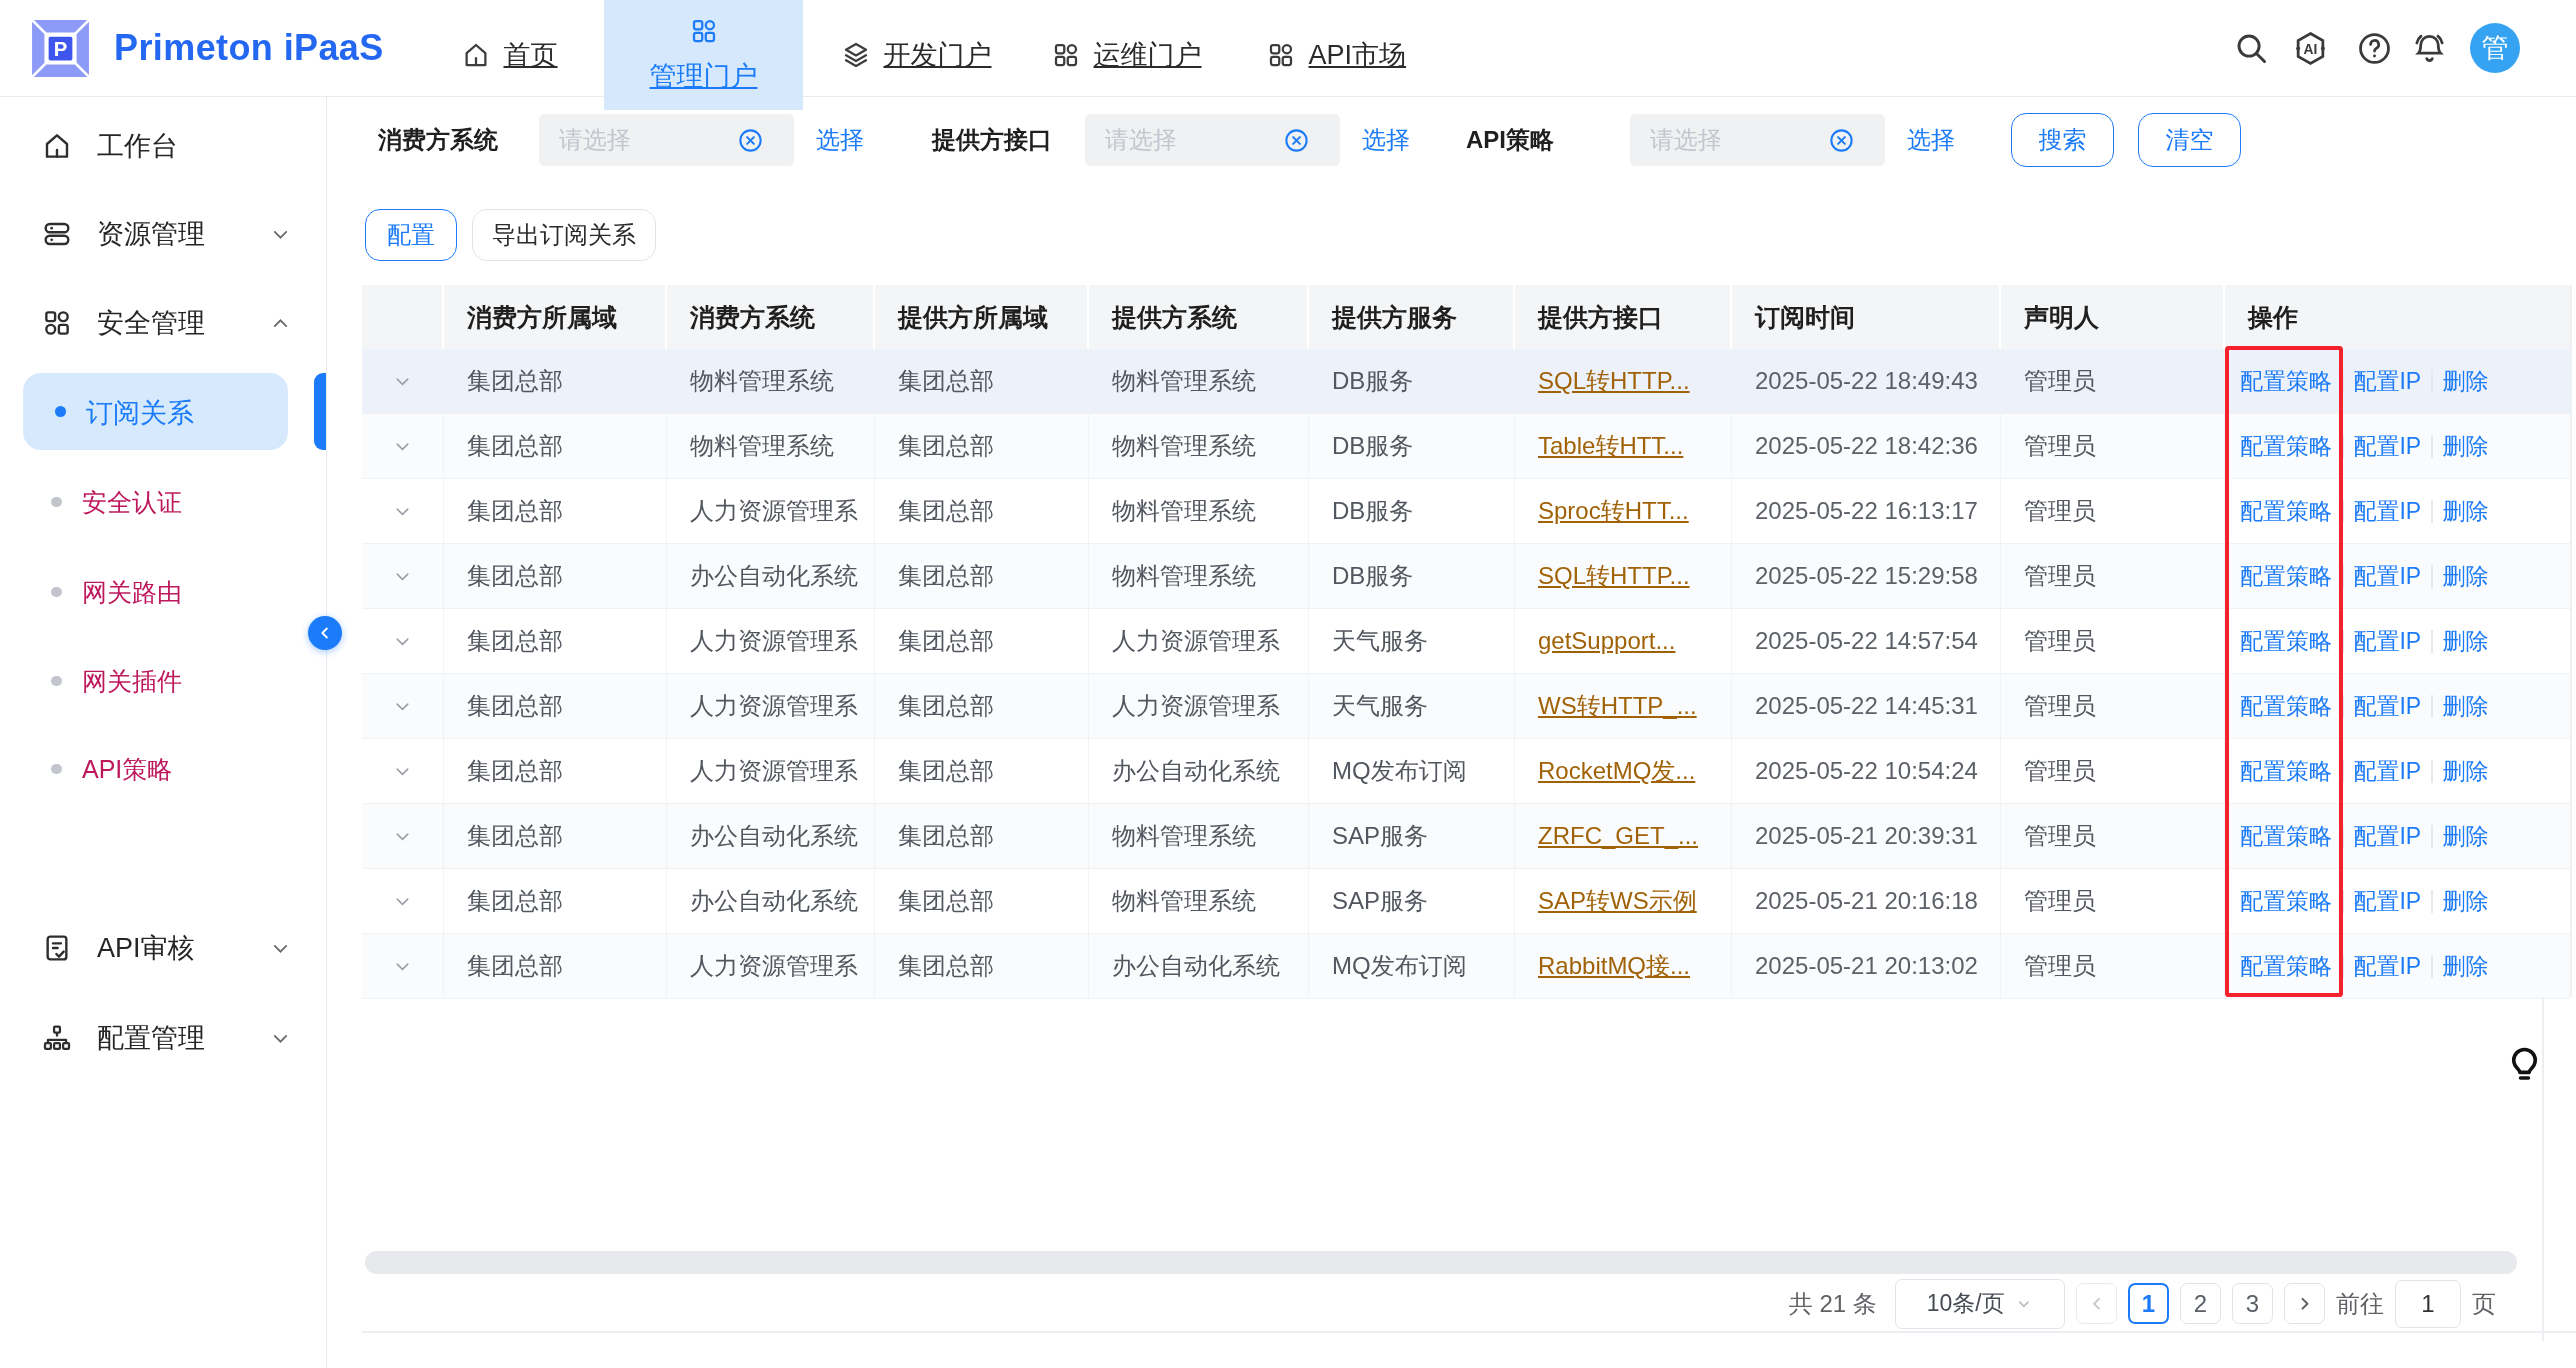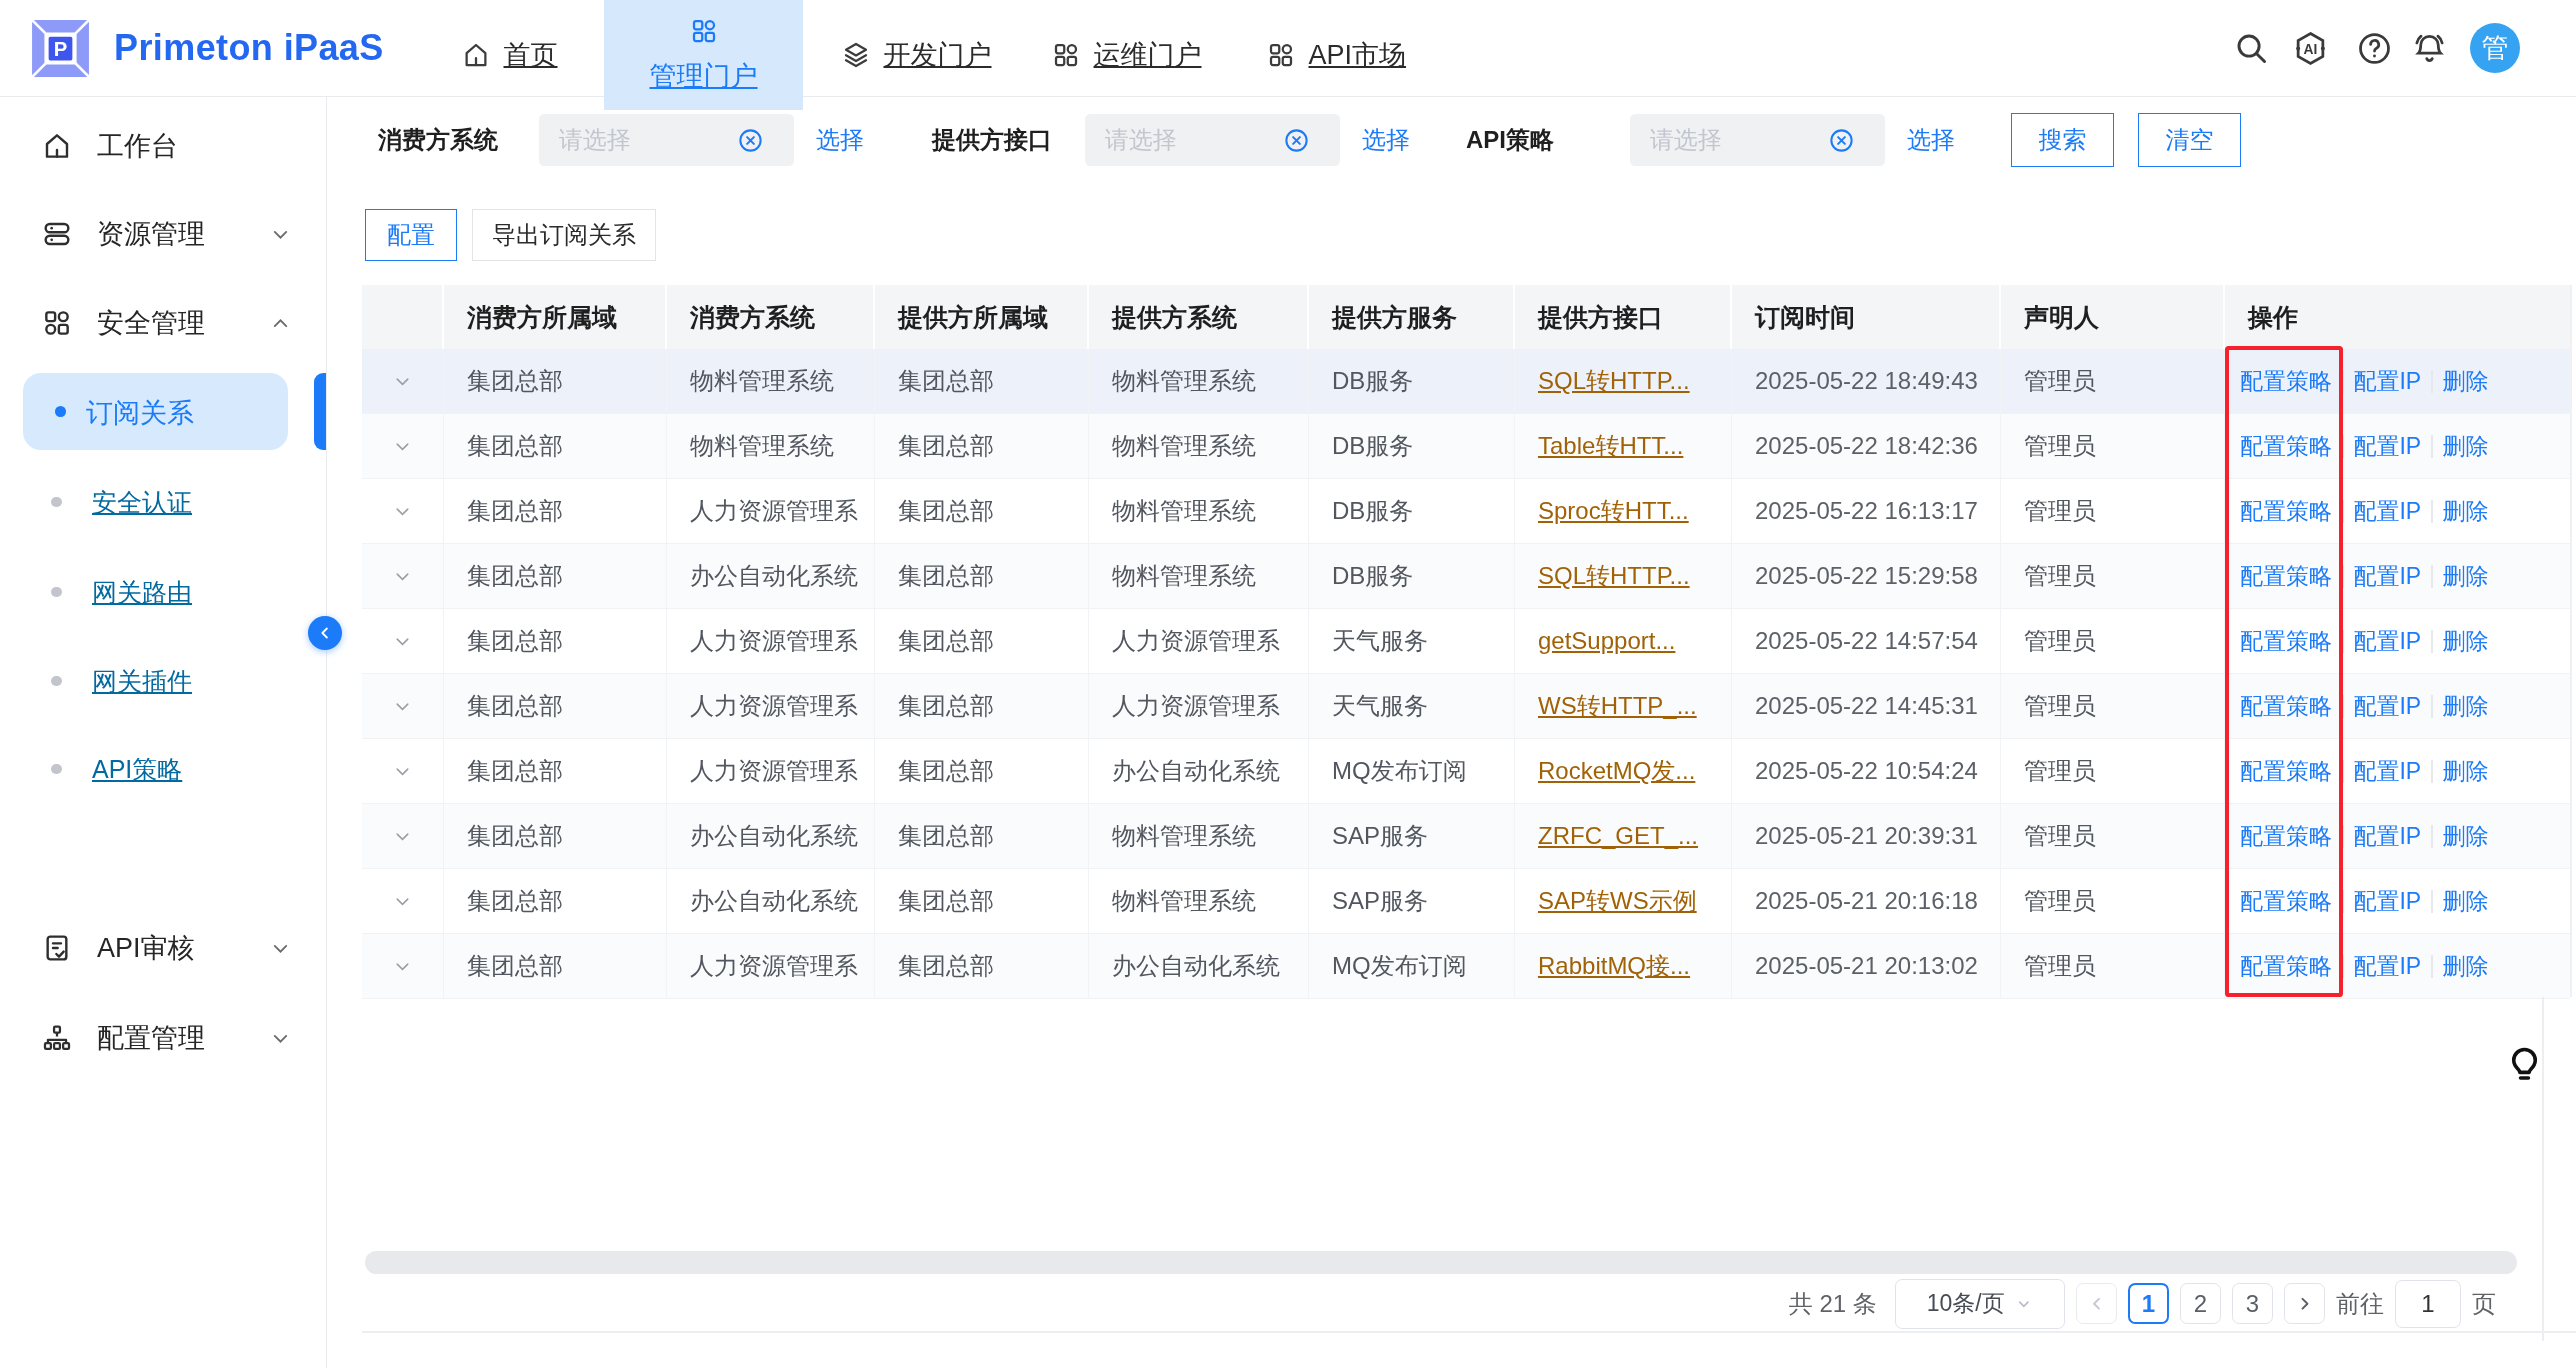--- a/index.html
+++ b/index.html
@@ -19,37 +19,37 @@
   .avatar { position:absolute; left:2470px; top:23px; width:50px; height:50px; border-radius:50%; background:#35a3f2; color:#fff; font-size:27px; display:flex; align-items:center; justify-content:center; cursor:pointer; }
 
   
   .sidebar { position:absolute; left:0; top:97px; width:327px; height:1271px; background:#fff; border-right:1.8px solid #e9ebef; z-index:20; }
   .s-item { position:absolute; left:0; width:100%; height:54px; display:flex; align-items:center; cursor:pointer; }
   .s-item .sic { position:absolute; left:41px; width:32px; height:32px; color:#2e2e2e; }
   .s-item .slab { position:absolute; left:97px; font-size:27px; color:#262626; }
   .s-item .schev { position:absolute; left:268px; width:25px; height:25px; color:#6b6b6b; }
   .s-sub { position:absolute; left:0; width:100%; height:54px; display:flex; align-items:center; cursor:pointer; }
   .s-sub .dot { position:absolute; left:51px; width:10.7px; height:10.7px; border-radius:50%; background:#c2c6cc; }
-  .s-sub .slab { position:absolute; left:92px; font-size:25px; color:#0369a1;text-decoration:underline; }
+  .s-sub .slab { position:absolute; left:82px; font-size:25px; color:#be185d; }
   .s-active-pill { position:absolute; left:23px; top:276px; width:265px; height:77px; background:#d7eafd; border-radius:18px; cursor:pointer; }
   .s-active-pill .dot { position:absolute; left:32px; top:33px; width:10.7px; height:10.7px; border-radius:50%; background:#1b7bf8; }
   .s-active-pill .slab { position:absolute; left:63px; top:21.5px; font-size:27px; color:#1b7bf8; }
   .s-active-bar { position:absolute; right:0; top:276px; width:12.5px; height:77px; background:#1b7bf8; border-radius:9px 0 0 9px; }
   .collapse-btn { position:absolute; left:308px; top:616px; width:34px; height:34px; border-radius:50%; background:#1b7bf8; color:#fff; display:flex; align-items:center; justify-content:center; z-index:40; cursor:pointer; box-shadow:0 1.8px 7.2px rgba(27,123,248,.4); }
 
   
   .main { position:absolute; left:327px; top:97px; width:2249px; height:1271px; background:#fff; }
 
   
   .f-label { position:absolute; top:16px; height:54px; line-height:54px; font-size:24px; font-weight:600; color:#1f1f1f; }
   .f-input { position:absolute; top:17px; width:255px; height:52px; background:#f0f1f3; border:none; border-radius:5.4px; font-size:24px; color:#333; padding:0 57px 0 19.7px; outline:none; }
   .f-input::placeholder { color:#c2c6ce; }
   .f-clear { position:absolute; top:29.5px; width:27px; height:27px; color:#1b7bf8; cursor:pointer; }
   .f-link { position:absolute; top:16px; height:54px; line-height:54px; font-size:24px; color:#1b7bf8; cursor:pointer; }
-  .btn { position:absolute; top:16px; height:54px; border-radius:0; background:#fff; font-size:24px; display:flex; align-items:center; justify-content:center; cursor:pointer; }
+  .btn { position:absolute; top:16px; height:54px; border-radius:15px; background:#fff; font-size:24px; display:flex; align-items:center; justify-content:center; cursor:pointer; }
   .btn-blue { border:1.8px solid #1b7bf8; color:#1b7bf8; }
   .btn-plain { border:1.8px solid #e3e4e8; color:#2b2b2b; }
 
   
   .tb-config { left:38px; top:112px; width:92px; height:52px; }
   .tb-export { left:145px; top:112px; width:184px; height:52px; }
 
   
   .table { position:absolute; left:35px; top:188px; width:2208px; }
   .thead { display:grid; grid-template-columns:82px 223px 208px 214px 220px 206px 217px 269px 224px 345px; height:64px; background:#f4f5f7; }

